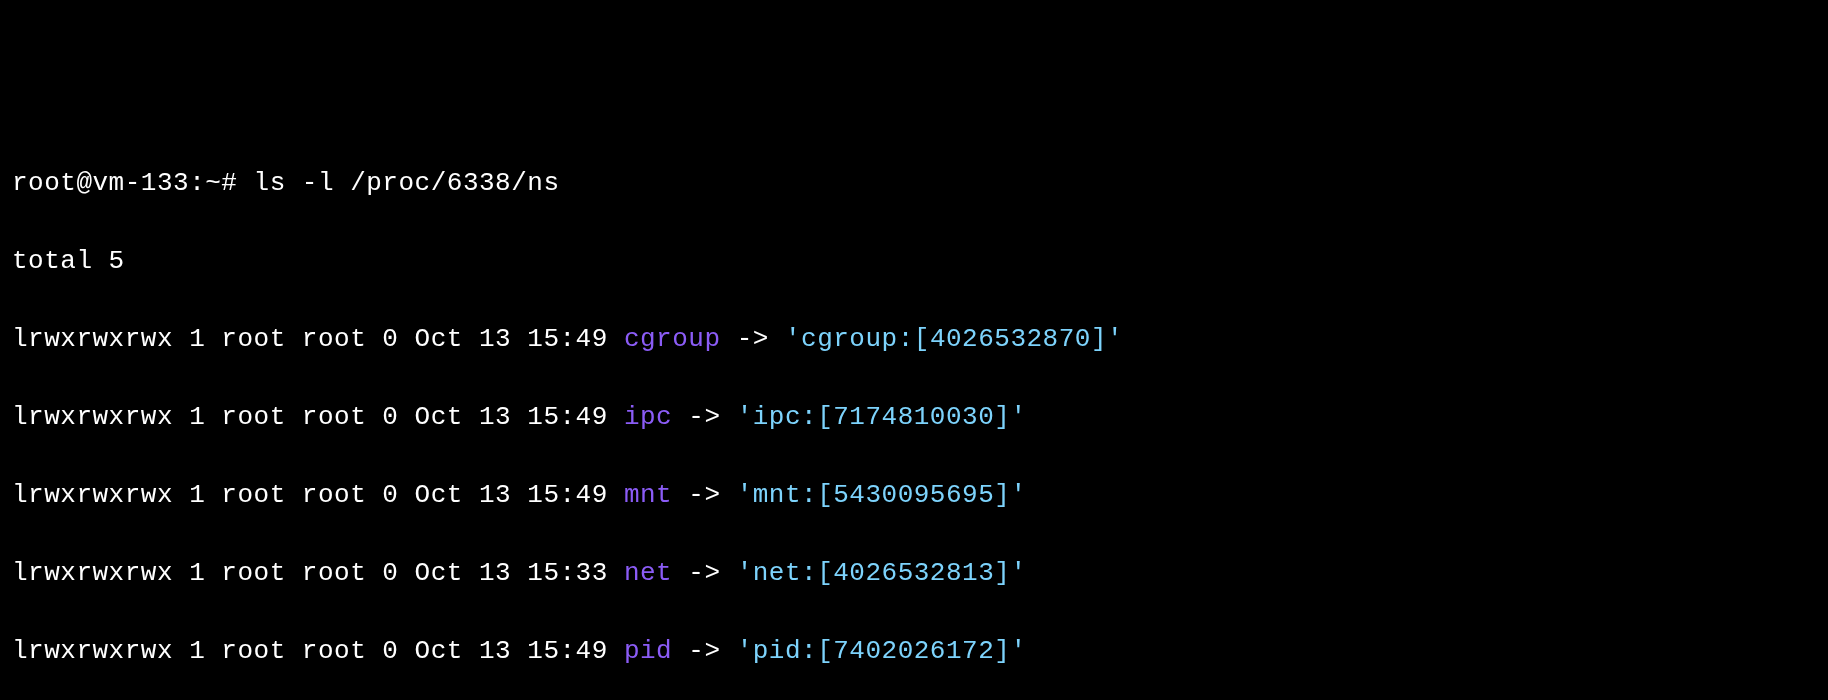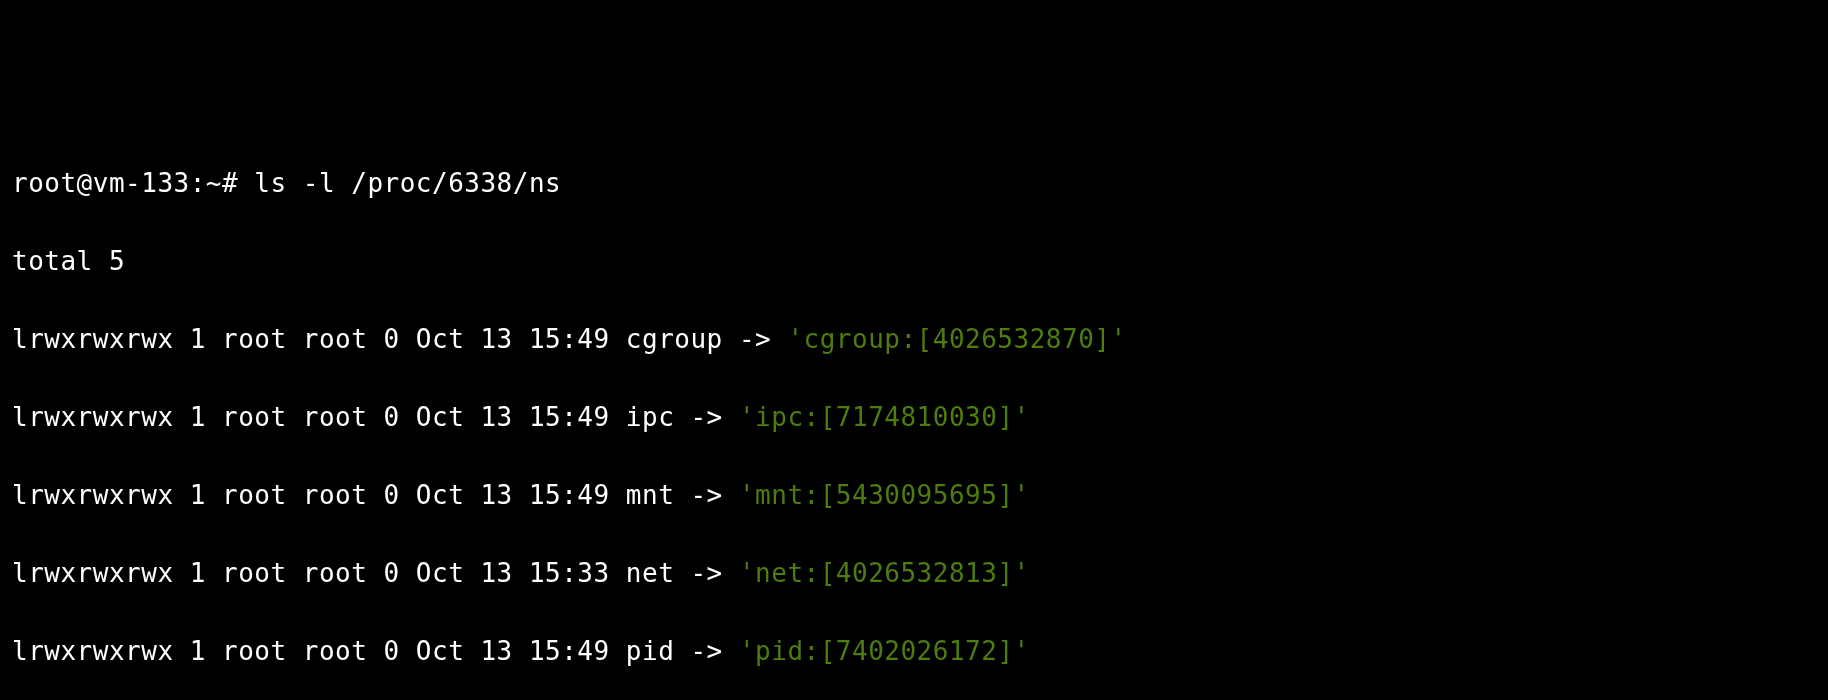--- a/index.html
+++ b/index.html
@@ -7,23 +7,23 @@
       background: #000000;
       color: #ffffff;
       font-family: "Menlo", "Monaco", "Consolas", "DejaVu Sans Mono", monospace;
       font-size: 26px;
       line-height: 1.5;
       padding: 8px 12px;
       white-space: pre;
       letter-spacing: 0.5px;
     }
     .prompt-white { color: #ffffff; }
-    .name-red { color: #ffffff; }
-    .target-red { color: #4d7c0f; }
-    .line { display: block; }
+    .name-red { color: #8b5cf6; }
+    .target-red { color: #7dd3fc; }
+    .line { display: block; font-family: Liberation Mono, monospace; }
   </style>
 </head>
 <body>
 
 
 
 <span class="line"><span class="prompt-white">root@vm-133:~#</span> <span>ls -l /proc/6338/ns</span></span>
 <span class="line">total 5</span>
 <span class="line"><span class="prompt-white">lrwxrwxrwx 1 root root 0 Oct 13 15:49 </span><span class="name-red">cgroup</span><span class="prompt-white"> -&gt; </span><span class="target-red">'cgroup:[4026532870]'</span></span>
 <span class="line"><span class="prompt-white">lrwxrwxrwx 1 root root 0 Oct 13 15:49 </span><span class="name-red">ipc</span><span class="prompt-white"> -&gt; </span><span class="target-red">'ipc:[7174810030]'</span></span>

